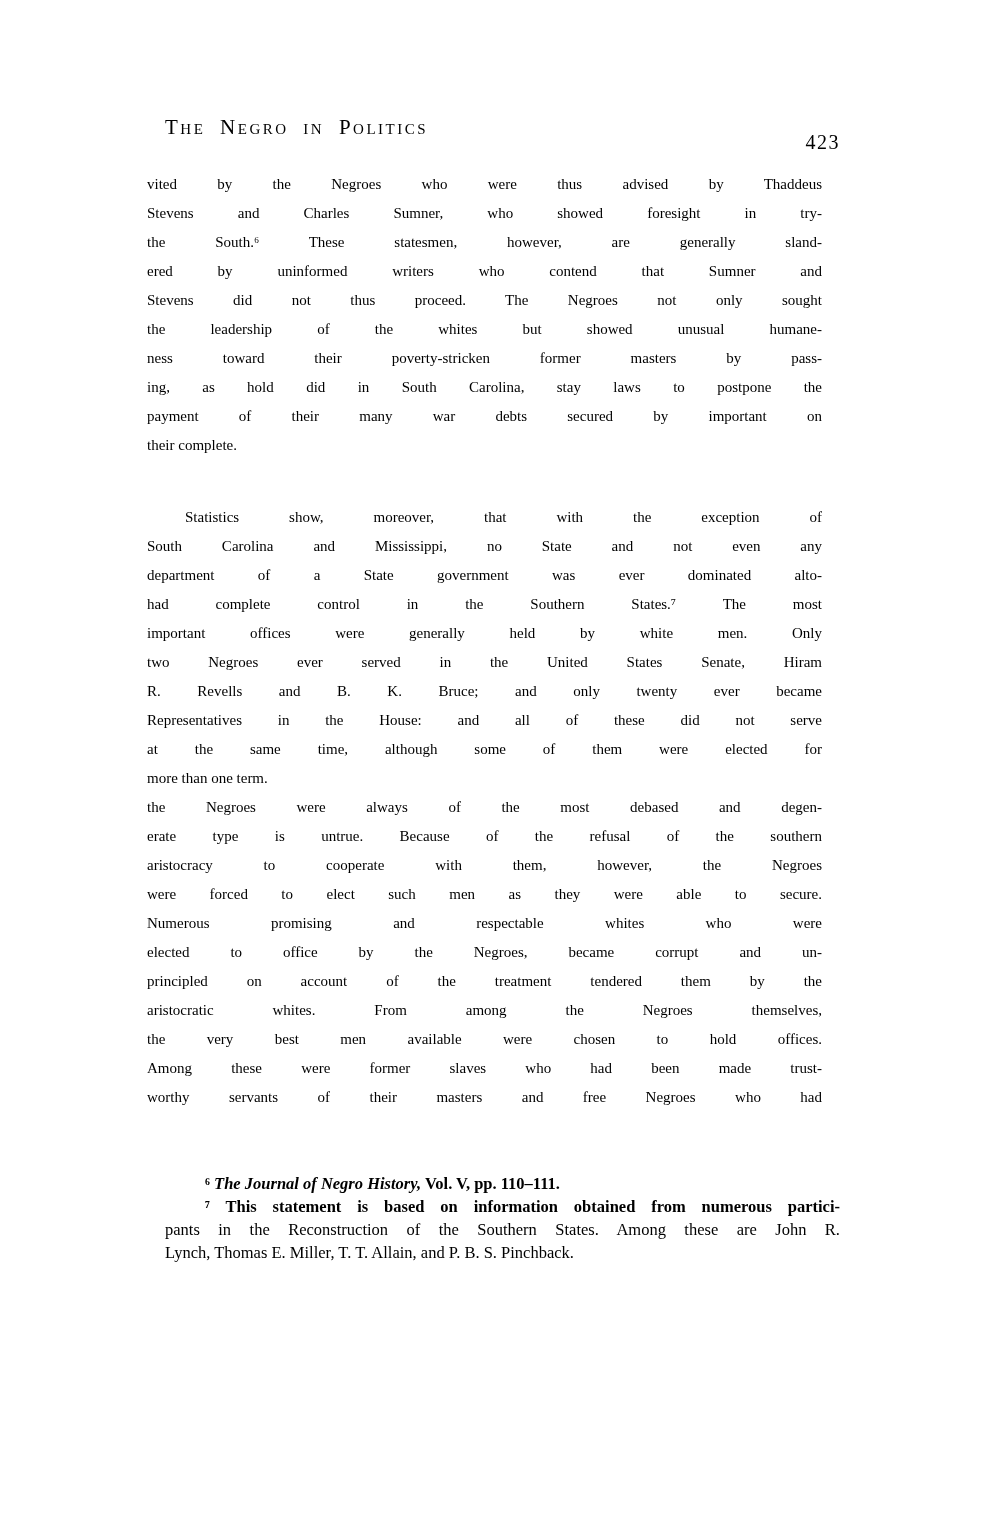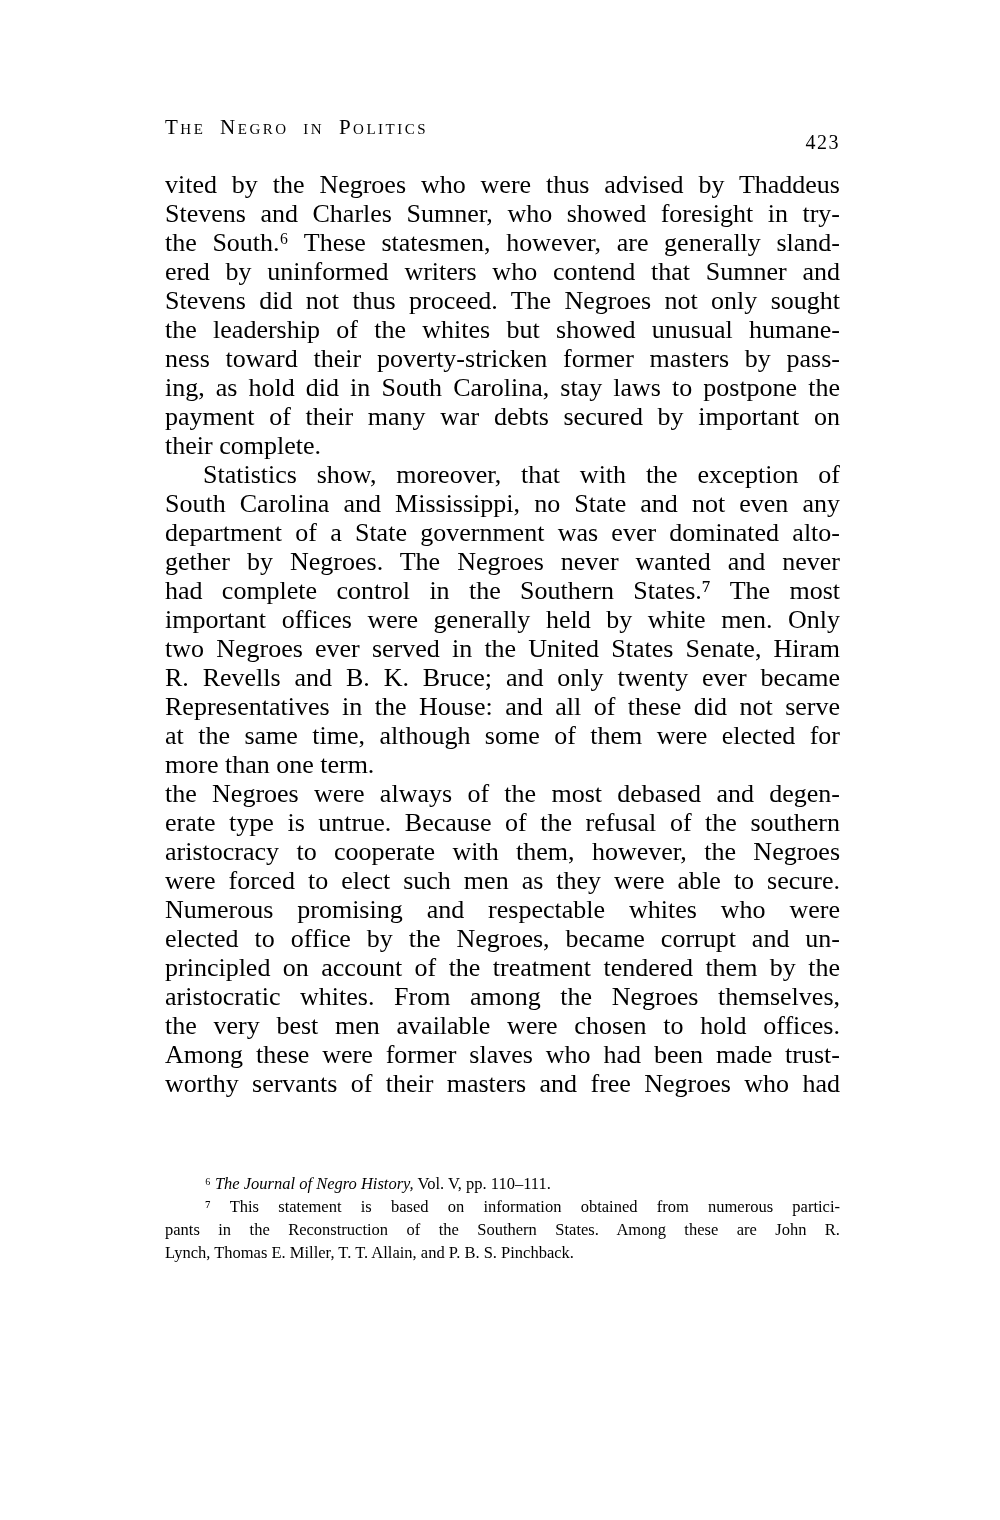--- a/index.html
+++ b/index.html
@@ -34,46 +34,46 @@
   .rh-page {
     position: absolute;
     right: 0;
     top: 16px;
     font-size: 20px;
     letter-spacing: 1.5px;
   }
   .body-text {
     position: absolute;
     top: 170px;
-    left: 165px;
+    left: 147px;
     width: 675px;
-    font-size: 26px;
+    font-size: 15px;
     line-height: 29px;
   }
   .ln {
     height: 29px;
     text-align: justify;
     text-align-last: justify;
     overflow: visible;
   }
-  .ln.indent { text-indent: 38px; }
+  .ln.indent { text-indent: 38px; margin-top: 43px; }
   .ln.pend { text-align-last: left; }
   .footnotes {
     position: absolute;
     top: 1172px;
     left: 165px;
     width: 675px;
     font-size: 16.5px;
     line-height: 23px;
   }
   .fn-line {
     text-align: justify;
     text-align-last: justify;
   }
-  .fn-line.indent { text-indent: 40px; }
+  .fn-line.indent { text-indent: 40px; font-weight: bold; }
   .fn-line.plain { text-align-last: left; }
   .italic { font-style: italic; }
 </style>
 </head>
 <body>
 
 <div class="page">
 
   <div class="running-header">
     <span class="rh-title">The Negro in Politics</span>
@@ -89,21 +89,20 @@
     <div class="ln">Stevens did not thus proceed. The Negroes not only sought</div>
     <div class="ln">the leadership of the whites but showed unusual humane-</div>
     <div class="ln">ness toward their poverty-stricken former masters by pass-</div>
     <div class="ln">ing, as hold did in South Carolina, stay laws to postpone the</div>
     <div class="ln">payment of their many war debts secured by important on</div>
     <div class="ln pend">their complete.</div>
 
     <div class="ln indent">Statistics show, moreover, that with the exception of</div>
     <div class="ln">South Carolina and Mississippi, no State and not even any</div>
     <div class="ln">department of a State government was ever dominated alto-</div>
-    <div class="ln">gether by Negroes. The Negroes never wanted and never</div>
     <div class="ln">had complete control in the Southern States.⁷ The most</div>
     <div class="ln">important offices were generally held by white men. Only</div>
     <div class="ln">two Negroes ever served in the United States Senate, Hiram</div>
     <div class="ln">R. Revells and B. K. Bruce; and only twenty ever became</div>
     <div class="ln">Representatives in the House: and all of these did not serve</div>
     <div class="ln">at the same time, although some of them were elected for</div>
     <div class="ln pend">more than one term.</div>
 
     <div class="ln">the Negroes were always of the most debased and degen-</div>
     <div class="ln">erate type is untrue. Because of the refusal of the southern</div>

